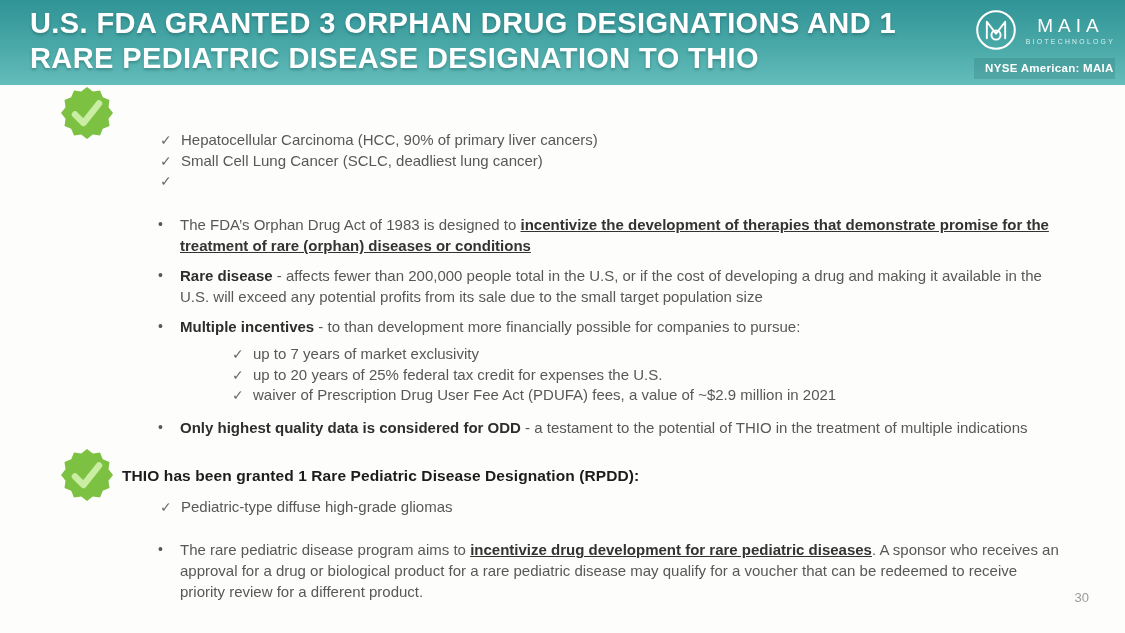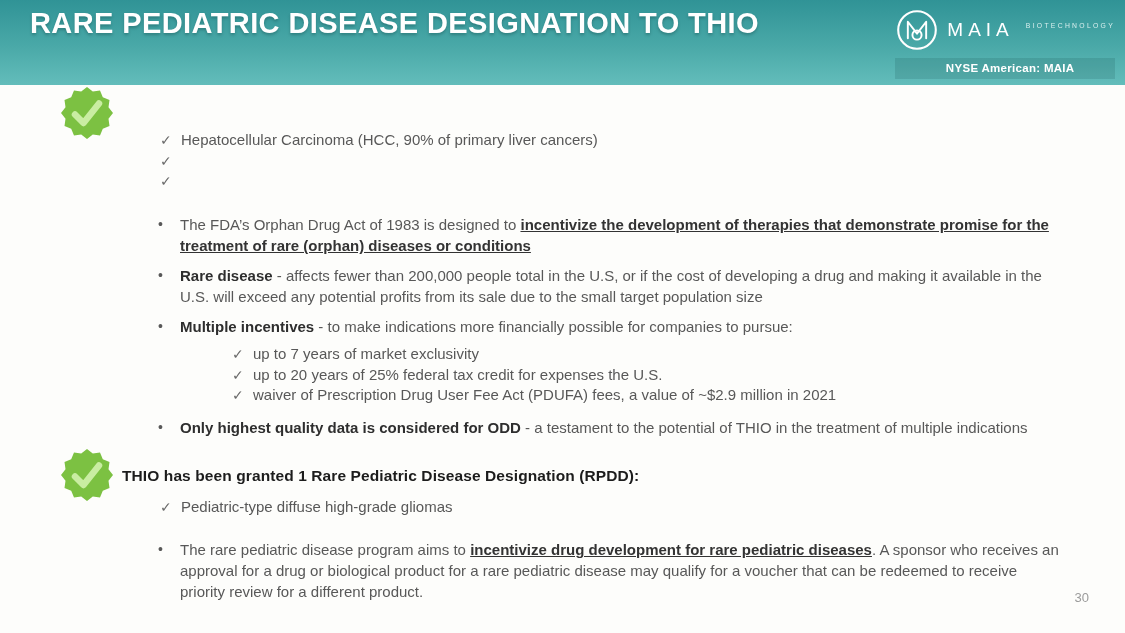--- a/index.html
+++ b/index.html
@@ -15,21 +15,21 @@
   }
   .title{
     position:absolute;left:30px;top:6px;
     color:#ffffff;font-weight:700;font-size:29px;line-height:35px;
     letter-spacing:.4px;text-shadow:0 2px 3px rgba(0,40,40,.28);
     white-space:nowrap;
   }
   .brand{position:absolute;right:10px;top:8px;color:#fff;text-align:center;}
   .brand-row{display:flex;align-items:center;gap:8px;justify-content:center;}
   .mark svg{display:block;}
-  .brand-text{display:flex;align-items:flex-start;gap:12px;}
+  .brand-text{display:flex;flex-direction:column;align-items:center;}
   .brand-name{font-size:19px;font-weight:400;letter-spacing:5px;line-height:20px;}
   .brand-sub{font-size:6.8px;letter-spacing:2.3px;color:#d9efee;margin-top:2px;}
   .ticker{
     margin-top:6px;background:rgba(5,55,55,.14);
     font-size:11.5px;font-weight:700;letter-spacing:.3px;
     padding:4px 0 5px 10px;
   }
   
   .badge{position:absolute;width:52px;height:52px;}
   .badge svg{display:block;}
@@ -51,20 +51,21 @@
   .em{font-weight:700;color:#333333;text-decoration:underline;}
   .pagenum{position:absolute;right:36px;top:590px;color:#9b9b9b;font-size:13px;}
 </style>
 </head>
 <body>
 
 <div class="slide">
 
   <div class="banner">
     <div class="title">
+      <div>U.S. FDA GRANTED 3 ORPHAN DRUG DESIGNATIONS AND 1</div>
       <div>RARE PEDIATRIC DISEASE DESIGNATION TO THIO</div>
     </div>
     <div class="brand">
       <div class="brand-row">
         <span class="mark">
           <svg width="44" height="44" viewBox="0 0 48 48">
             <circle cx="24" cy="24" r="20.5" fill="none" stroke="#ffffff" stroke-width="2.3"></circle>
             <path d="M14 33 L14 15 L24 28 L34 15 L34 33" fill="none" stroke="#ffffff" stroke-width="2.1" stroke-linecap="round" stroke-linejoin="round"></path>
             <circle cx="24" cy="29.5" r="5" fill="none" stroke="#ffffff" stroke-width="2.1"></circle>
           </svg>
@@ -86,39 +87,40 @@
   </span>
 
 
   <div class="checklist" style="left:160px;top:130px">
     <div class="check-item">
       <span class="tick">✓</span>
       <span>Hepatocellular Carcinoma (HCC, 90% of primary liver cancers)</span>
     </div>
     <div class="check-item">
       <span class="tick">✓</span>
+      <span>Small Cell Lung Cancer (SCLC, deadliest lung cancer)</span>
     </div>
     <div class="check-item">
       <span class="tick">✓</span>
     </div>
   </div>
 
   <div class="bullet" style="top:214px">
     <span class="dot">•</span>
     <div class="btext"><span class="lead"></span><span>The FDA’s Orphan Drug Act of 1983 is designed to </span><span class="em">incentivize the development of therapies that demonstrate promise for the treatment of rare (orphan) diseases or conditions</span><span></span></div>
   </div>
 
   <div class="bullet" style="top:265px">
     <span class="dot">•</span>
     <div class="btext"><span class="lead">Rare disease</span><span> - affects fewer than 200,000 people total in the U.S, or if the cost of developing a drug and making it available in the U.S. will exceed any potential profits from its sale due to the small target population size</span><span class="em"></span><span></span></div>
   </div>
 
   <div class="bullet" style="top:316px">
     <span class="dot">•</span>
-    <div class="btext"><span class="lead">Multiple incentives</span><span> - to make indications more financially possible for companies to pursue:</span><span class="em"></span><span></span></div>
+    <div class="btext"><span class="lead">Multiple incentives</span><span> - to than development more financially possible for companies to pursue:</span><span class="em"></span><span></span></div>
   </div>
 
   <div class="checklist" style="left:232px;top:344px">
     <div class="check-item">
       <span class="tick">✓</span>
       <span>up to 7 years of market exclusivity</span>
     </div>
     <div class="check-item">
       <span class="tick">✓</span>
       <span>up to 20 years of 25% federal tax credit for expenses the U.S.</span>

